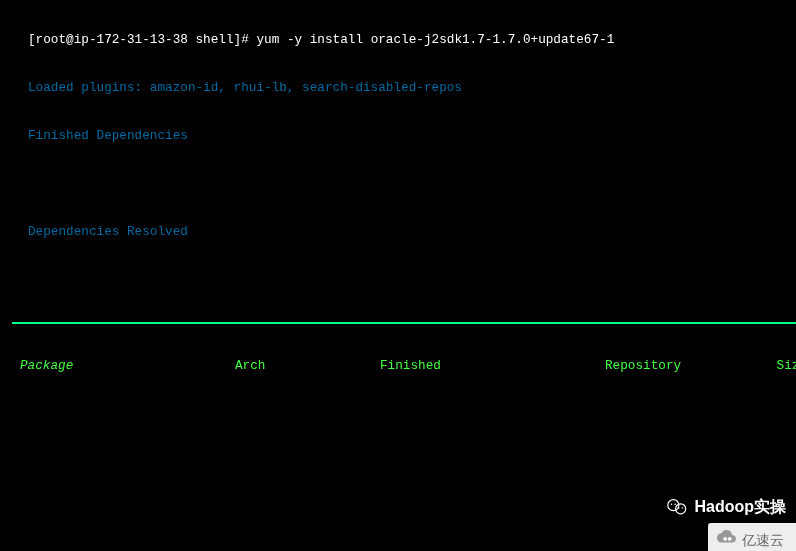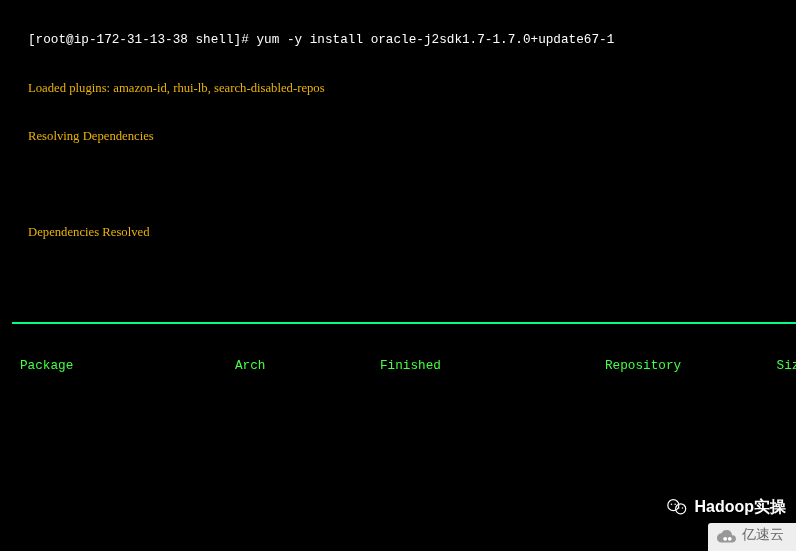--- a/index.html
+++ b/index.html
@@ -14,34 +14,34 @@
       position: relative;
       color: #44ff44;
     }
     .terminal {
       padding: 0;
       white-space: pre;
       position: relative;
     }
     .line { margin-left: 28px; }
     .white { color: #fff; }
-    .green { color: #eab308; font-family: Liberation Serif, serif; }
+    .green { color: #0369a1; }
     .divider {
       background: #00ff88;
       height: 2px;
       margin-left: 12px;
       margin-top: 2px;
       margin-bottom: 2px;
     }
     .row-cols {
       margin-left: 20px;
       display: flex;
       color: #44ff44;
     }
-    .col-pkg    { width: 215px; flex-shrink:0; }
+    .col-pkg    { width: 215px; flex-shrink:0;font-style:italic; }
     .col-arch   { width: 145px; flex-shrink:0;font-family:Liberation Mono, monospace; }
     .col-ver    { width: 225px; flex-shrink:0; }
     .col-repo   { width: 152px; flex-shrink:0; }
     .col-size   { width: 50px; flex-shrink:0; text-align: right; }
     .blank { height: 16px; }
     .wechat-badge {
       position: absolute;
       right: 10px;
       bottom: 33px;
       color: #fff;
@@ -57,37 +57,37 @@
     }
     .ysy-badge {
       position: absolute;
       right: 0; bottom: 0;
       background: #eee;
       color: #666;
       font-family: "Microsoft YaHei", sans-serif;
       font-size: 14px;
       padding: 3px 12px 3px 8px;
       display: flex;
-      align-items: flex-start;
+      align-items: flex-end;
       border-radius: 3px 0 0 0;
     }
     .cloud-icon {
       width: 22px; height: 22px;
       margin-right: 4px;
       display: flex;
       align-items:center;
     }
   </style>
 </head>
 <body>
 
 <div class="terminal">
   <div class="line"><span class="white">[root@ip-172-31-13-38 shell]# </span><span class="white">yum -y install oracle-j2sdk1.7-1.7.0+update67-1</span></div>
   <div class="line green">Loaded plugins: amazon-id, rhui-lb, search-disabled-repos</div>
-  <div class="line green">Resolving Dependencies</div>
+  <div class="line green">Finished Dependencies</div>
   <div class="blank"></div>
   <div class="line green">Dependencies Resolved</div>
   <div class="blank"></div>
   <div class="divider"></div>
   <div class="row-cols">
     <div class="col-pkg">Package</div>
     <div class="col-arch">Arch</div>
     <div class="col-ver">Finished</div>
     <div class="col-repo">Repository</div>
     <div class="col-size">Size</div>

